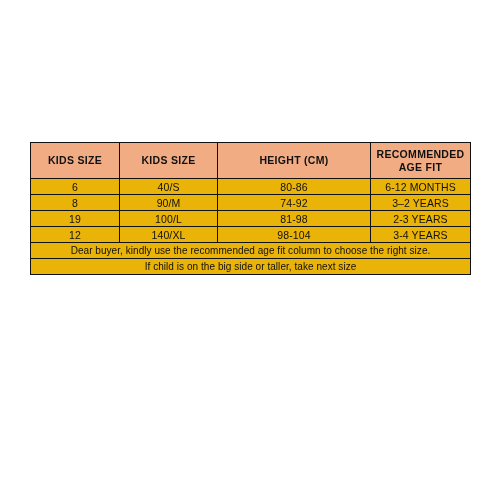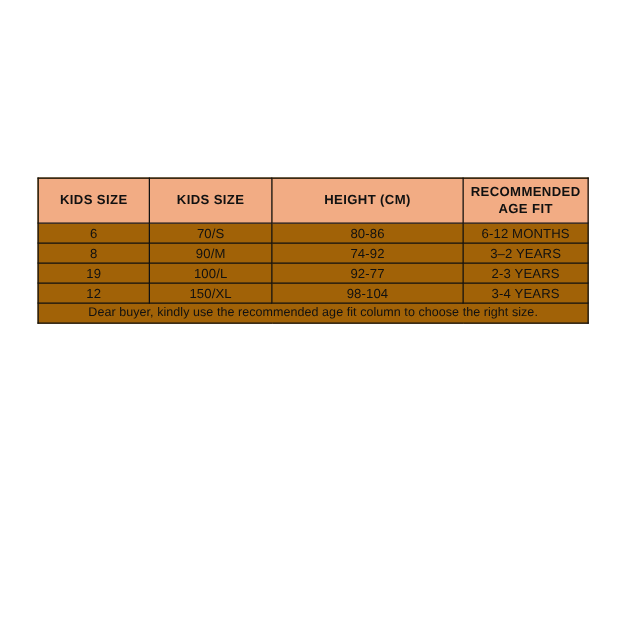--- a/index.html
+++ b/index.html
@@ -19,21 +19,21 @@
     position: absolute;
     left: 30px;
     top: 142px;
     width: 440px;
   }
 
   table.size-chart {
     width: 440px;
     border-collapse: collapse;
     table-layout: fixed;
-    background: #a16207;
+    background: #eab308;
   }
 
   table.size-chart td,
   table.size-chart th {
     border: 1.6px solid #111111;
     padding: 0;
     text-align: center;
     vertical-align: middle;
     color: #111111;
   }
@@ -96,47 +96,50 @@
         <th>
           <span class="hdr-line">RECOMMENDED</span>
           <span class="hdr-line">AGE FIT</span>
         </th>
       </tr>
     </thead>
     <tbody>
 
       <tr class="data-row">
         <td>6</td>
-        <td>70/S</td>
+        <td>40/S</td>
         <td>80-86</td>
         <td>6-12 MONTHS</td>
       </tr>
 
       <tr class="data-row">
         <td>8</td>
         <td>90/M</td>
         <td>74-92</td>
         <td>3–2 YEARS</td>
       </tr>
 
       <tr class="data-row">
         <td>19</td>
         <td>100/L</td>
-        <td>92-77</td>
+        <td>81-98</td>
         <td>2-3 YEARS</td>
       </tr>
 
       <tr class="data-row">
         <td>12</td>
-        <td>150/XL</td>
+        <td>140/XL</td>
         <td>98-104</td>
         <td>3-4 YEARS</td>
       </tr>
 
 
       <tr class="note-row">
         <td colspan="4">Dear buyer, kindly use the recommended age fit column to choose the right size.</td>
       </tr>
 
+      <tr class="note-row">
+        <td colspan="4">If child is on the big side or taller, take next size</td>
+      </tr>
 
     </tbody>
   </table>
 </div>
 
 </body></html>

